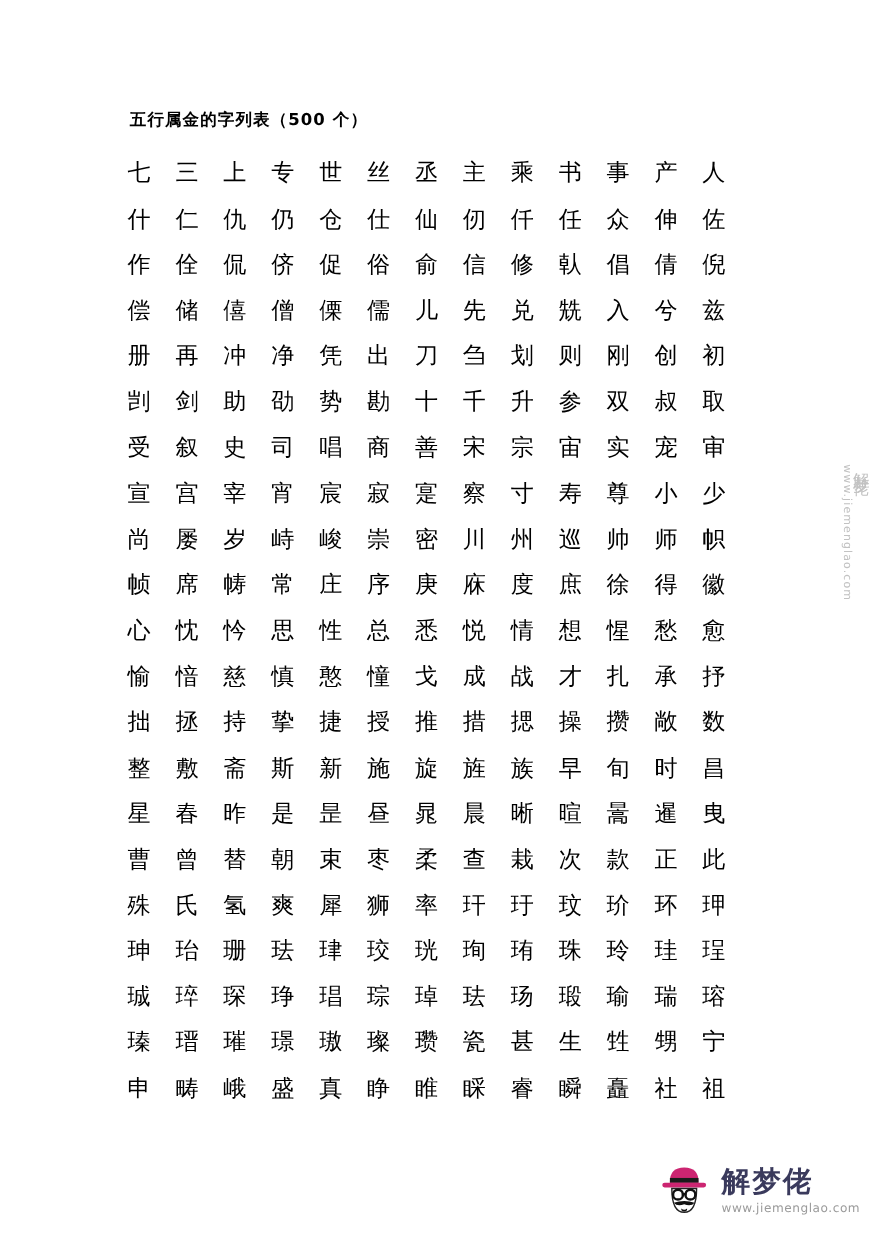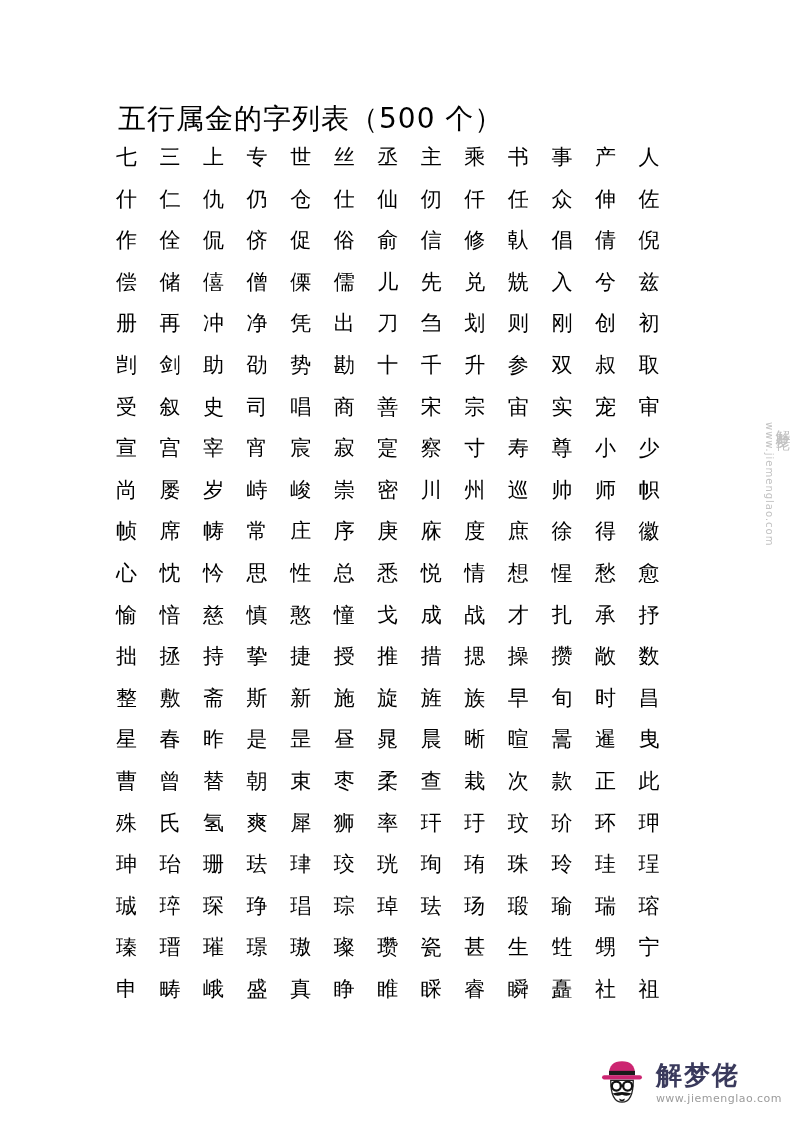--- a/index.html
+++ b/index.html
@@ -7,21 +7,21 @@
   }
   html,body{margin:0;padding:0;background:#e8e8e8;}
   .page{
     position:relative; width:794px; height:1123px; margin:0 auto;
     background:#ffffff; overflow:hidden;
     font-family:"Liberation Serif","DejaVu Serif",serif;
     color:#000;
   }
   .doc-title{
     position:absolute; left:118px; top:100px;
-    font-size:28px; font-weight:normal; letter-spacing:1px;
+    font-size:15px; font-weight:bold; letter-spacing:1px;
     font-family:"DejaVu Sans","Liberation Sans",sans-serif;
   }
   .char-grid{
     position:absolute; left:116px; top:137px; width:566px;
     display:grid; grid-template-columns:repeat(13,1fr);
     font-size:21px;
   }
   .char-cell{
     height:41.6px; line-height:41.6px;
     text-align:left; white-space:nowrap;

